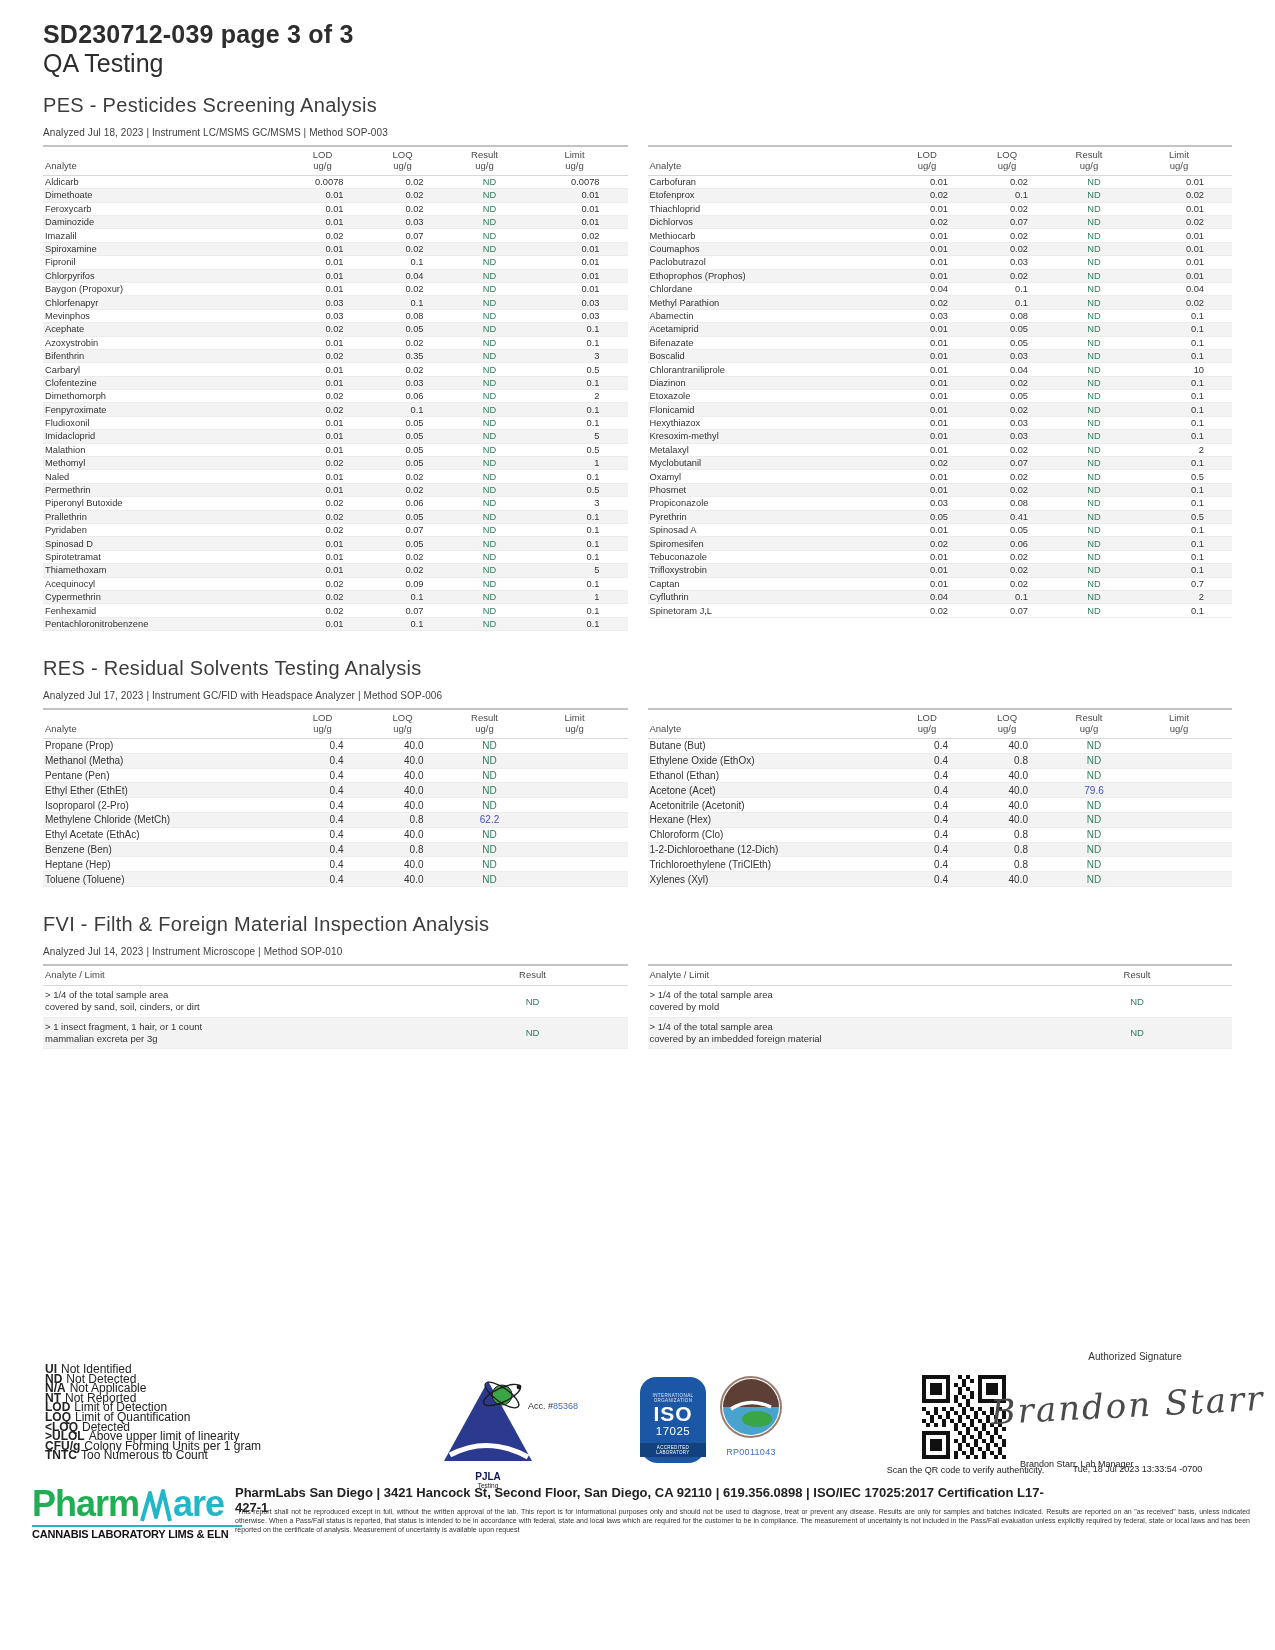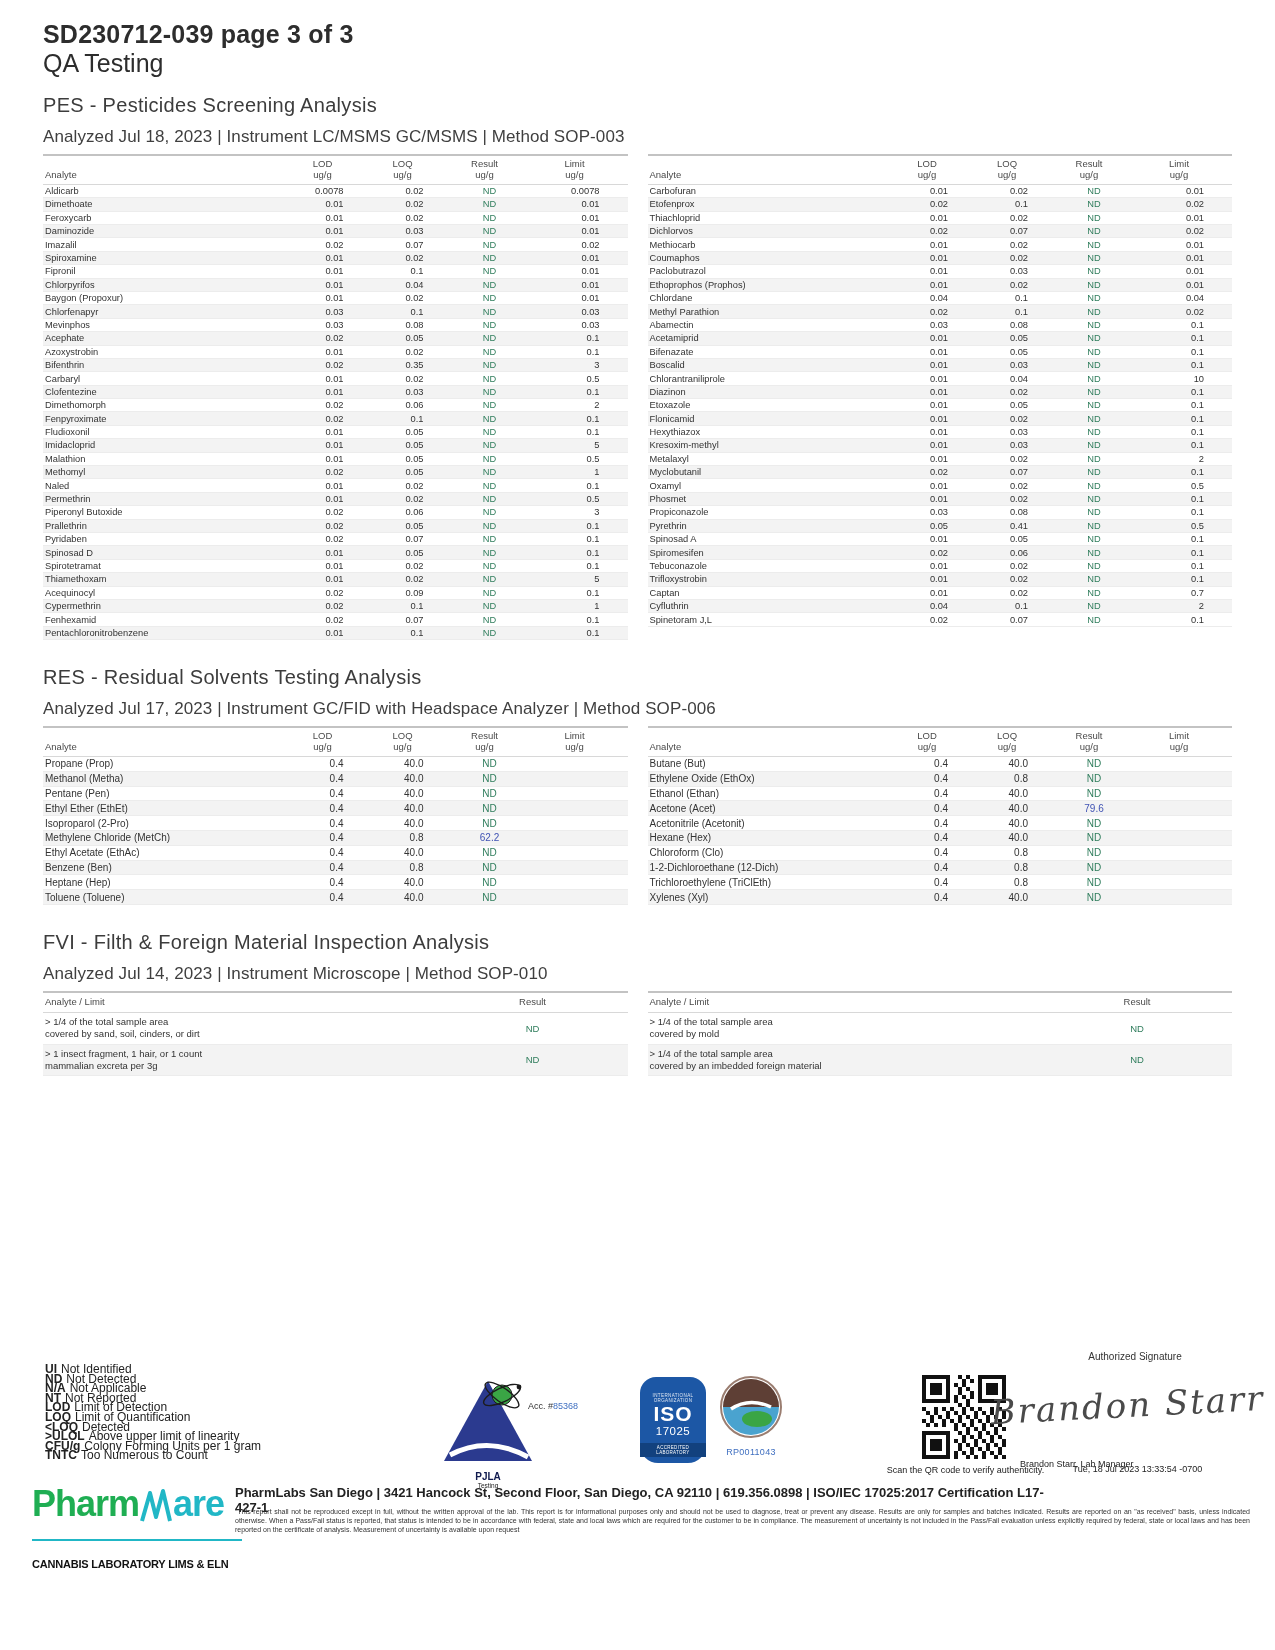--- a/index.html
+++ b/index.html
@@ -12,21 +12,21 @@
   .page { position:absolute; inset:0; padding: 20px 43px 0 43px; }
 
   
   .topbar { display:flex; justify-content:space-between; align-items:baseline; margin-bottom:16px;flex-direction:column; }
   .doc-id { font-size:25px; font-weight:700; color:#2d2d2d; letter-spacing:.2px; }
   .qa-label { font-size:25px; font-weight:500; color:#2d2d2d; }
 
   
   .section { margin-bottom:26px; }
   .sec-title { font-size:20px; font-weight:500; color:#3c3c3c; letter-spacing:.3px; margin-bottom:10px; }
-  .sec-meta { font-size:17px; color:#3f3f3f; margin-bottom:7px; letter-spacing:.1px; }
+  .sec-meta { font-size:10px; color:#3f3f3f; margin-bottom:7px; letter-spacing:.1px; }
 
   .tables { display:flex; gap:20px; align-items:flex-start; }
   .half { flex:1 1 0; }
 
   .thead { display:flex; align-items:flex-end; border-top:2px solid #c3c3c3; border-bottom:1px solid #d8d8d8;
            padding:3px 0 3px 0; color:#4a4a4a; }
   .th { font-size:9.5px; line-height:1.15; white-space:pre-line; }
   .c-name { flex:1 1 auto; text-align:left; padding-left:2px; }
   .c-num  { flex:0 0 80px; text-align:right; padding-right:24px; }
   .c-res  { flex:0 0 84px; text-align:center; }
@@ -82,21 +82,21 @@
   .sig-date { position:absolute; left:1020px; top:149px; width:235px; text-align:center; font-size:9px; color:#222; }
 
   .address { position:absolute; left:235px; top:170px; width:820px; text-align:left;
              font-size:13px; font-weight:700; color:#222; }
   .disclaimer { position:absolute; left:235px; top:192px; width:1015px; font-size:7px; line-height:1.3; color:#333; text-align:justify; }
 
   .pharmware { position:absolute; left:32px; top:168px; width:210px; }
   .pw-word { display:flex; align-items:flex-end; }
   .pw-green { font-size:36px; font-weight:700; color:#1fae53; letter-spacing:-1px; }
   .pw-teal  { font-size:36px; font-weight:700; color:#21b7c6; letter-spacing:-1px; }
-  .pw-tag { font-size:11px; font-weight:700; color:#111; letter-spacing:-.2px; border-top:2px solid #21b7c6; margin-top:14px; padding-top:17px; white-space:nowrap; }
+  .pw-tag { font-size:11px; font-weight:700; color:#111; letter-spacing:-.2px; border-top:2px solid #21b7c6; margin-top:0; padding-top:1px; white-space:nowrap; }
 </style>
 </head>
 <body>
 
 <div class="page">
 
   <div class="topbar">
     <div class="doc-id">SD230712-039 page 3 of 3</div>
     <div class="qa-label">QA Testing</div>
   </div>

